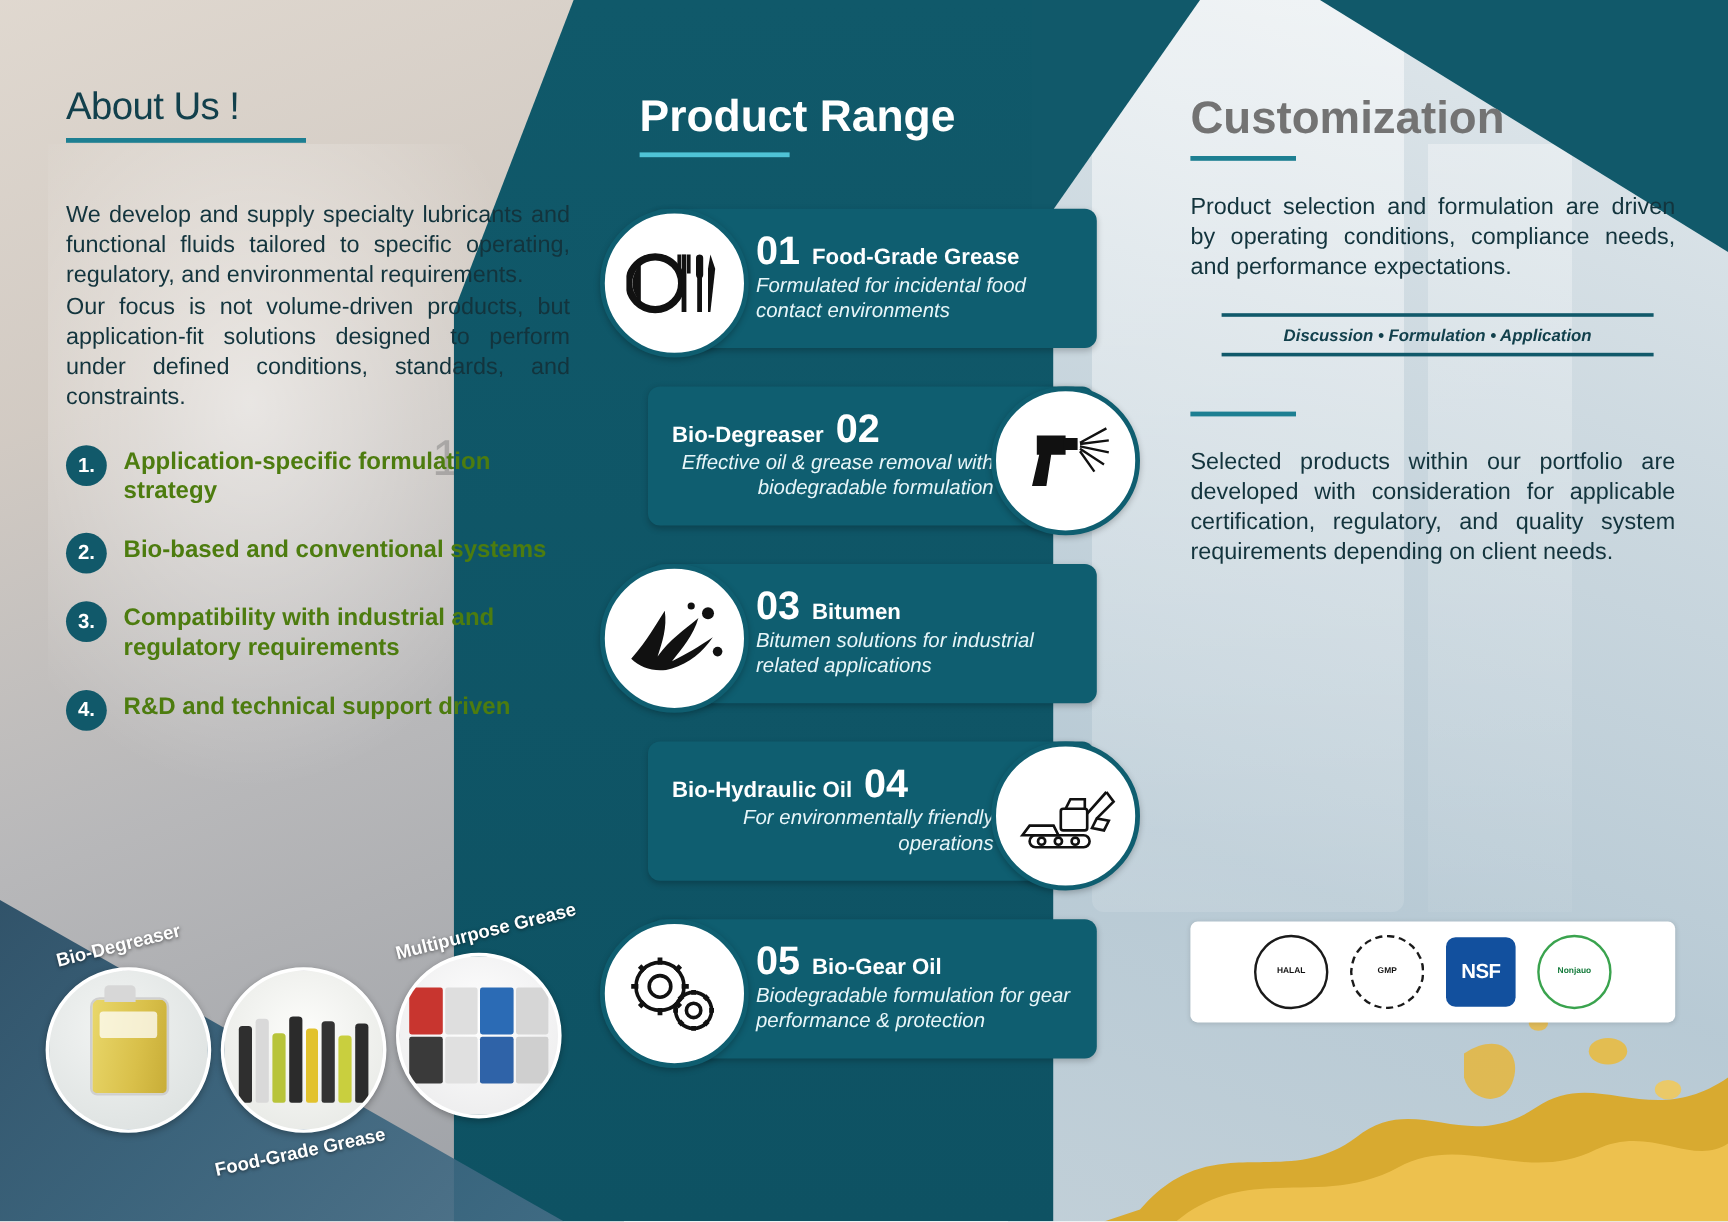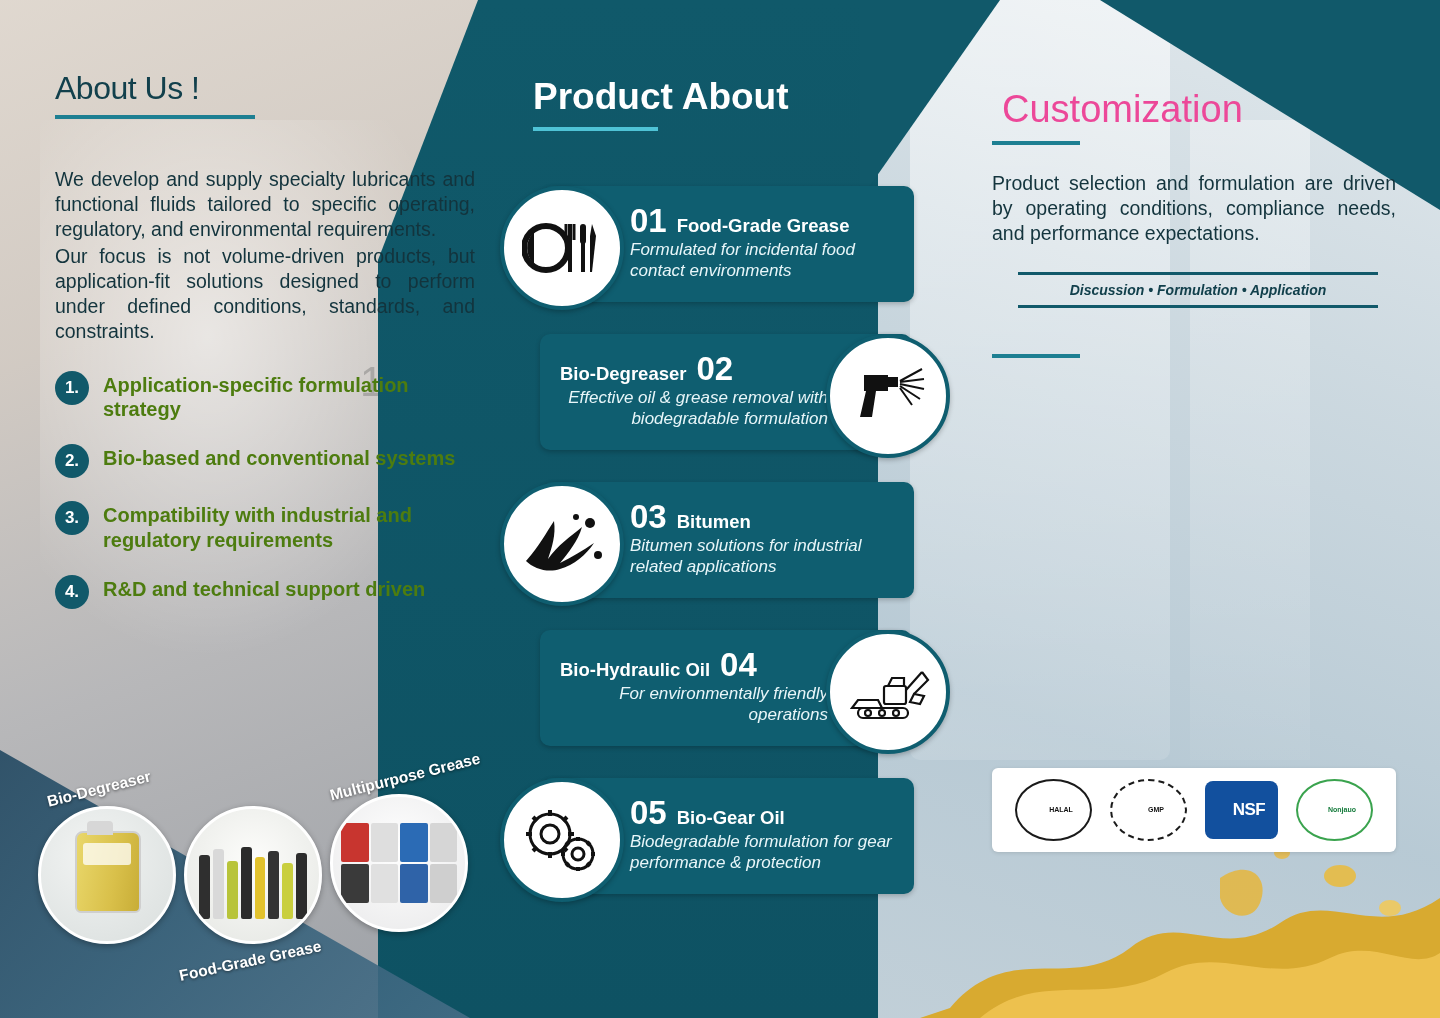--- a/index.html
+++ b/index.html
@@ -252,21 +252,21 @@
     font-weight: bold;
     color: #ffffff;
   }
   .center-underline {
     width: 125px; height: 4px;
     background: #4fc3d6;
     margin-top: 9px;
   }
   .prod-list {
     position: absolute;
-    left: 500px; top: 178px;
+    left: 500px; top: 166px;
     width: 460px;
     text-decoration: underline;
   }
   .prod-row {
     position: relative;
     height: 130px;
     margin-bottom: 18px;
   }
   .prod-card {
     position: absolute;
@@ -325,24 +325,24 @@
   .prod-desc.dl { left: 130px; top: 62px; text-align: left; }
   .prod-desc.dr { left: 44px; top: 62px; text-align: right; width: 284px; }
 
   
   .col-right {
     position: absolute;
     left: 992px; top: 78px;
     width: 404px;
   }
   h1.right-title {
-    margin: 10px;
+    margin: 0;
     font-size: 38px;
-    font-weight: normal;
-    color: #ec4899;
+    font-weight: bold;
+    color: #737373;
   }
   .right-underline {
     width: 88px; height: 4px;
     background: #1d7f92;
     margin-top: 9px;
   }
   .right-body {
     font-size: 19.5px;
     line-height: 1.28;
     color: #13343d;
@@ -379,21 +379,20 @@
   }
   .logo {
     width: 58px; height: 58px;
     display: flex;
     align-items: center;
     justify-content: center;
     font-size: 8px;
     font-weight: bold;
     text-align: center;
     border-radius: 50%;
-    padding-left: 15px;
   }
   .logo-halal { background: #fff; color: #111; border: 2px solid #1a1a1a; font-size: 7px; line-height: 1.05; }
   .logo-gmp { background: #fff; color: #111; border: 2px dashed #1a1a1a; font-size: 7px; line-height: 1.05; }
   .logo-nsf { background: #12509e; color: #fff; border-radius: 8px; font-size: 17px; letter-spacing: -0.5px; }
   .logo-msia { background: #fff; color: #137a3a; border: 2px solid #3aa34e; font-size: 7px; line-height: 1.05; }
 
   
   svg { display: block; }
 </style>
 </head>
@@ -477,21 +476,21 @@
         <div class="gcell" style="background:#2f63a8"></div>
         <div class="gcell" style="background:#cfcfcf"></div>
       </div>
     </div>
     <div class="pc-label lbl1">Bio-Degreaser</div>
     <div class="pc-label lbl2">Food-Grade Grease</div>
     <div class="pc-label lbl3">Multipurpose Grease</div>
   </div>
 
   <div class="col-center">
-    <h1 class="center-title">Product About</h1>
+    <h1 class="center-title">Product Range</h1>
     <div class="center-underline"></div>
   </div>
 
   <div class="prod-list">
 
     <div class="prod-row">
       <div class="prod-card left-icon"></div>
       <div class="prod-ico at-left">
         <svg width="80" height="68" viewBox="0 0 80 68">
           <circle cx="24" cy="34" r="22" fill="none" stroke="#111" stroke-width="6"></circle>
@@ -600,20 +599,23 @@
     </div>
 
     <div class="tagline-wrap">
       <div class="tl-rule"></div>
       <div class="tagline">Discussion • Formulation • Application</div>
       <div class="tl-rule"></div>
     </div>
 
     <div style="margin-top:46px">
       <div class="right-underline"></div>
+      <div class="right-body">
+        <p>Selected products within our portfolio are developed with consideration for applicable certification, regulatory, and quality system requirements depending on client needs.</p>
+      </div>
     </div>
 
     <div class="cert-logos">
       <div class="logo logo-halal">
         <span>HALAL</span>
       </div>
       <div class="logo logo-gmp">
         <span>GMP</span>
       </div>
       <div class="logo logo-nsf">

